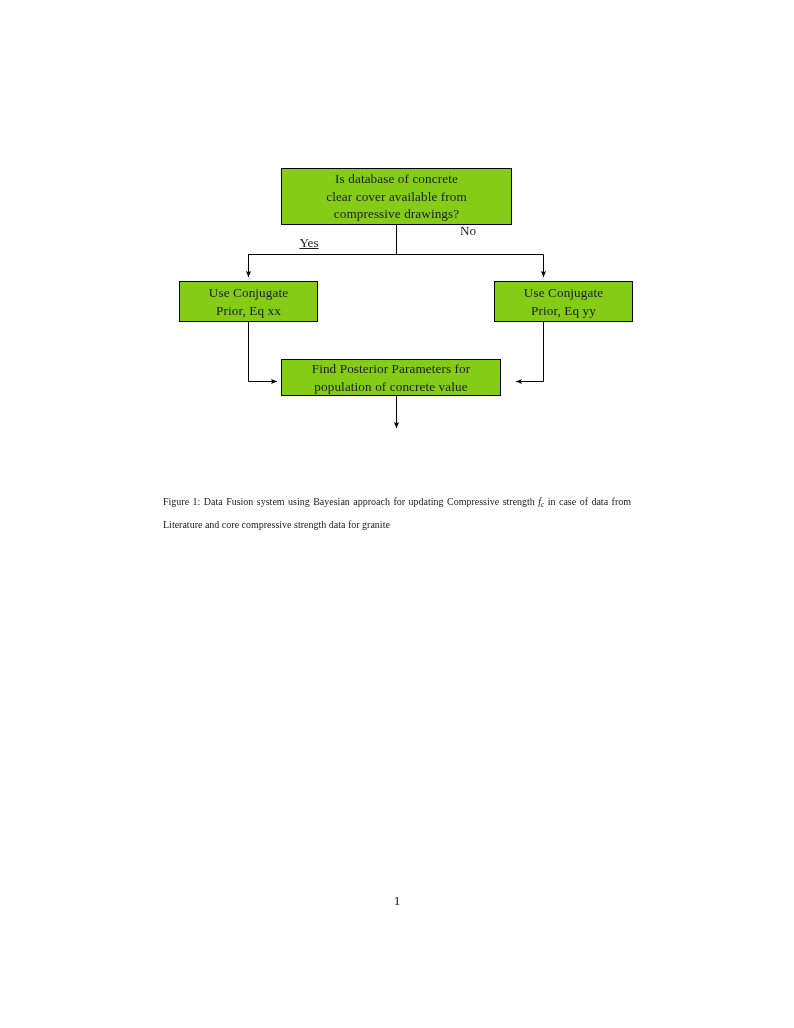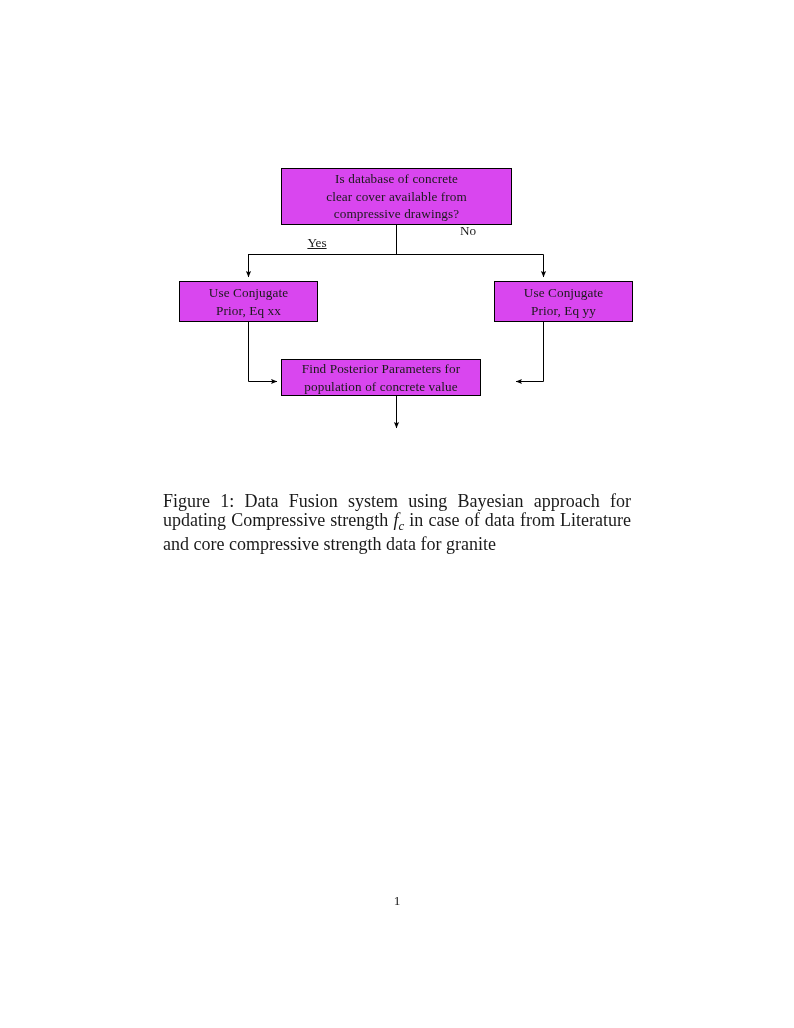--- a/index.html
+++ b/index.html
@@ -24,69 +24,69 @@
     position: absolute;
     left: 0;
     top: 0;
     width: 794px;
     height: 480px;
   }
   .node {
     position: absolute;
     box-sizing: border-box;
     border: 1px solid #000000;
-    background: #d946ef;
+    background: #84cc16;
     display: flex;
     flex-direction: column;
     align-items: center;
     justify-content: center;
     text-align: center;
     font-family: "Liberation Serif", "DejaVu Serif", serif;
     font-size: 13.2px;
     line-height: 17.5px;
     color: #1a1a1a;
     letter-spacing: 0.1px;
   }
   .node .ln { display: block; white-space: nowrap; }
 
   #node-question { left: 281px; top: 168px; width: 231px; height: 57px; }
   #node-jeffreys { left: 179px; top: 281px; width: 139px; height: 41px; }
   #node-conjugate { left: 474px; top: 281px; width: 139px; height: 41px; margin-left: 20px; }
-  #node-posterior { left: 281px; top: 359px; width: 200px; height: 37px; }
+  #node-posterior { left: 281px; top: 359px; width: 220px; height: 37px; }
   #node-plot      { left: 281px; top: 432px; width: 231px; height: 37px; }
 
   .edge-label {
     position: absolute;
     font-family: "Liberation Serif", "DejaVu Serif", serif;
     font-size: 13.2px;
     line-height: 14px;
     color: #1a1a1a;
     text-align: center;
     white-space: nowrap;
   }
-  #label-yes { left: 292px; top: 236px; width: 50px; text-decoration: underline; }
+  #label-yes { left: 284px; top: 236px; width: 50px; text-decoration: underline; }
   #label-no  { left: 443px; top: 224px; width: 50px; }
 
   #connectors {
     position: absolute;
     left: 0;
     top: 0;
     width: 794px;
     height: 480px;
     pointer-events: none;
   }
 
   
   #caption {
     position: absolute;
     left: 163px;
     top: 492px;
     width: 468px;
     font-family: "Liberation Serif", "DejaVu Serif", serif;
-    font-size: 18px;
+    font-size: 10px;
     line-height: 19.4px;
     color: #1a1a1a;
     text-align: justify;
     text-justify: inter-word;
   }
   #caption .math {
     font-style: italic;
     font-family: "Liberation Serif", "DejaVu Serif", serif;
   }
   #caption .math sub {

